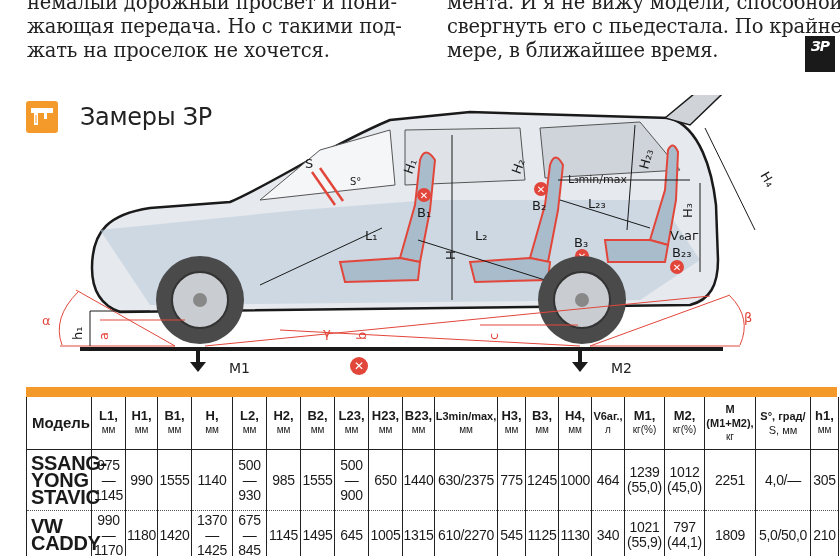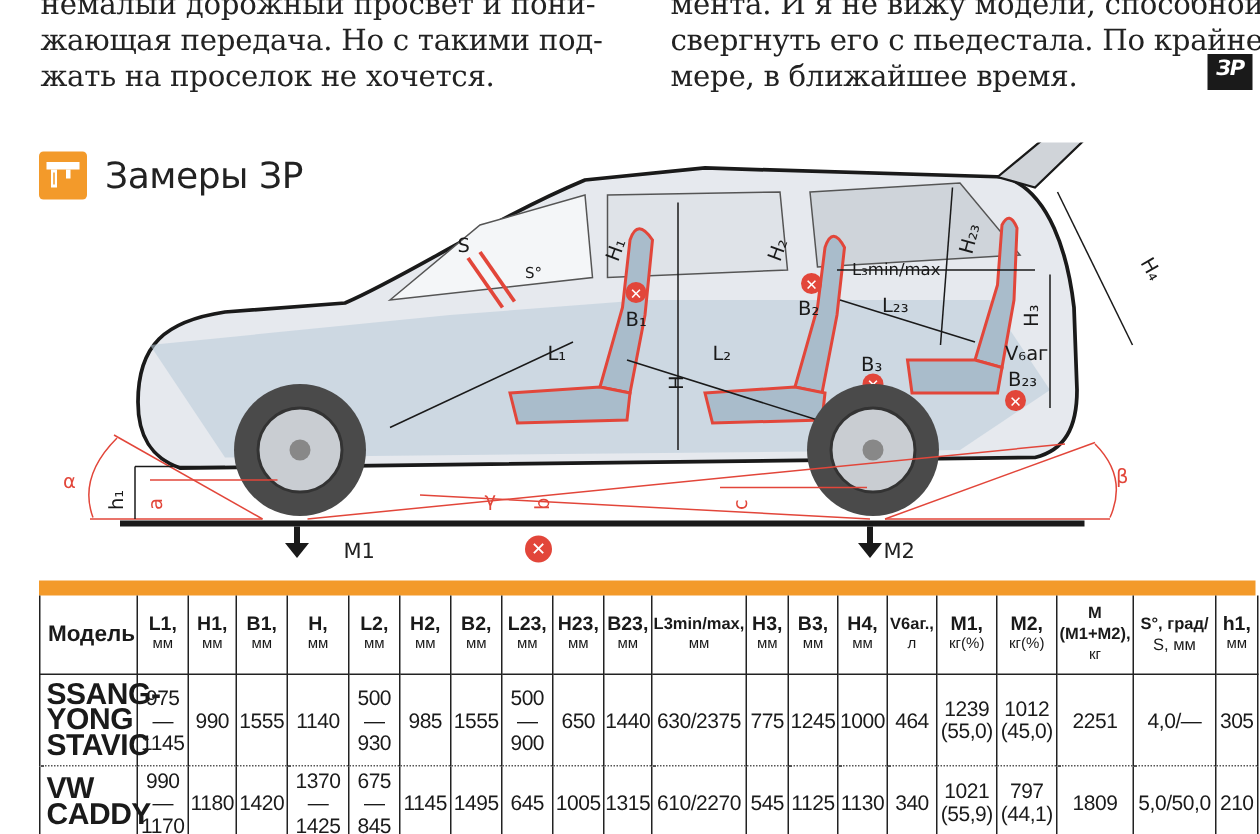--- a/index.html
+++ b/index.html
@@ -1,24 +1,24 @@
 <!DOCTYPE html>
 <html><head>
 <meta charset="utf-8">
 <style>
   html, body { margin:0; padding:0; background:#ffffff; }
   body { width:840px; height:556px; position:relative; overflow:hidden; font-family:"DejaVu Serif", serif; color:#1a1a1a; }
   .col-text { position:absolute; font-family:"DejaVu Serif", serif; font-size:19.5px; line-height:24px; color:#222; letter-spacing:-0.2px; }
   #col-left { left:27px; top:-9px; width:395px; }
   #col-right { left:447px; top:-9px; width:395px; }
   .col-text div { white-space:nowrap; }
-  #zr-badge { position:absolute; left:805px; top:36px; width:30px; height:24px; background:#1a1a1a; color:#fff; font-family:"DejaVu Sans", sans-serif; font-weight:bold; font-style:italic; font-size:14px; line-height:20px; text-align:center; letter-spacing:-1px; }
+  #zr-badge { position:absolute; left:805px; top:36px; width:30px; height:36px; background:#1a1a1a; color:#fff; font-family:"DejaVu Sans", sans-serif; font-weight:bold; font-style:italic; font-size:14px; line-height:20px; text-align:center; letter-spacing:-1px; }
   #section-head { position:absolute; left:26px; top:101px; height:32px; display:flex; align-items:center; }
   #section-icon { width:32px; height:32px; background:#f39a2a; border-radius:3px; position:relative; }
-  #section-title { font-family:"DejaVu Sans", sans-serif; font-size:24px; color:#222; margin-left:12px; letter-spacing:-0.3px; }
+  #section-title { font-family:"DejaVu Sans", sans-serif; font-size:24px; color:#222; margin-left:22px; letter-spacing:-0.3px; }
   #diagram { position:absolute; left:0; top:95px; width:840px; height:290px; }
   .lbl { font-family:"DejaVu Sans", sans-serif; }
   #legend { position:absolute; left:350px; top:357px; display:flex; align-items:center; font-family:"DejaVu Sans", sans-serif; font-size:14px; color:#222; }
   #legend .x { width:18px; height:18px; border-radius:50%; background:#e2463a; color:#fff; font-size:12px; line-height:18px; text-align:center; margin-right:8px; font-weight:bold; }
   .mass-lbl { position:absolute; font-family:"DejaVu Sans", sans-serif; font-size:14px; color:#222;margin-left:21px; }
   #table-wrap { position:absolute; left:26px; top:387px; width:811px; }
   #orange-bar { height:10px; background:#f39a2a; }
   table { border-collapse:collapse; width:811px; table-layout:fixed; font-family:"Liberation Sans", sans-serif; }
   th, td { border-left:1px solid #222; border-right:1px solid #222; text-align:center; padding:0; color:#1a1a1a; }
   th { height:52px; border-bottom:1px solid #222; font-weight:bold; font-size:13px; line-height:14px; vertical-align:middle; }
@@ -162,21 +162,21 @@
 
   <g fill="#1a1a1a">
     <rect x="196" y="351" width="4" height="12"></rect>
     <polygon points="190,362 206,362 198,372"></polygon>
     <rect x="578" y="351" width="4" height="12"></rect>
     <polygon points="572,362 588,362 580,372"></polygon>
   </g>
 </svg>
 
 <div class="mass-lbl" style="left:208px; top:360px;">M1</div>
-<div class="mass-lbl" style="left:568px; top:360px;">M2</div>
+<div class="mass-lbl" style="left:590px; top:360px;">M2</div>
 
 <div id="legend">
   <div class="x">✕</div>
 </div>
 
 <div id="table-wrap">
   <div id="orange-bar"></div>
   <table>
     <colgroup>
       <col style="width:65px">

